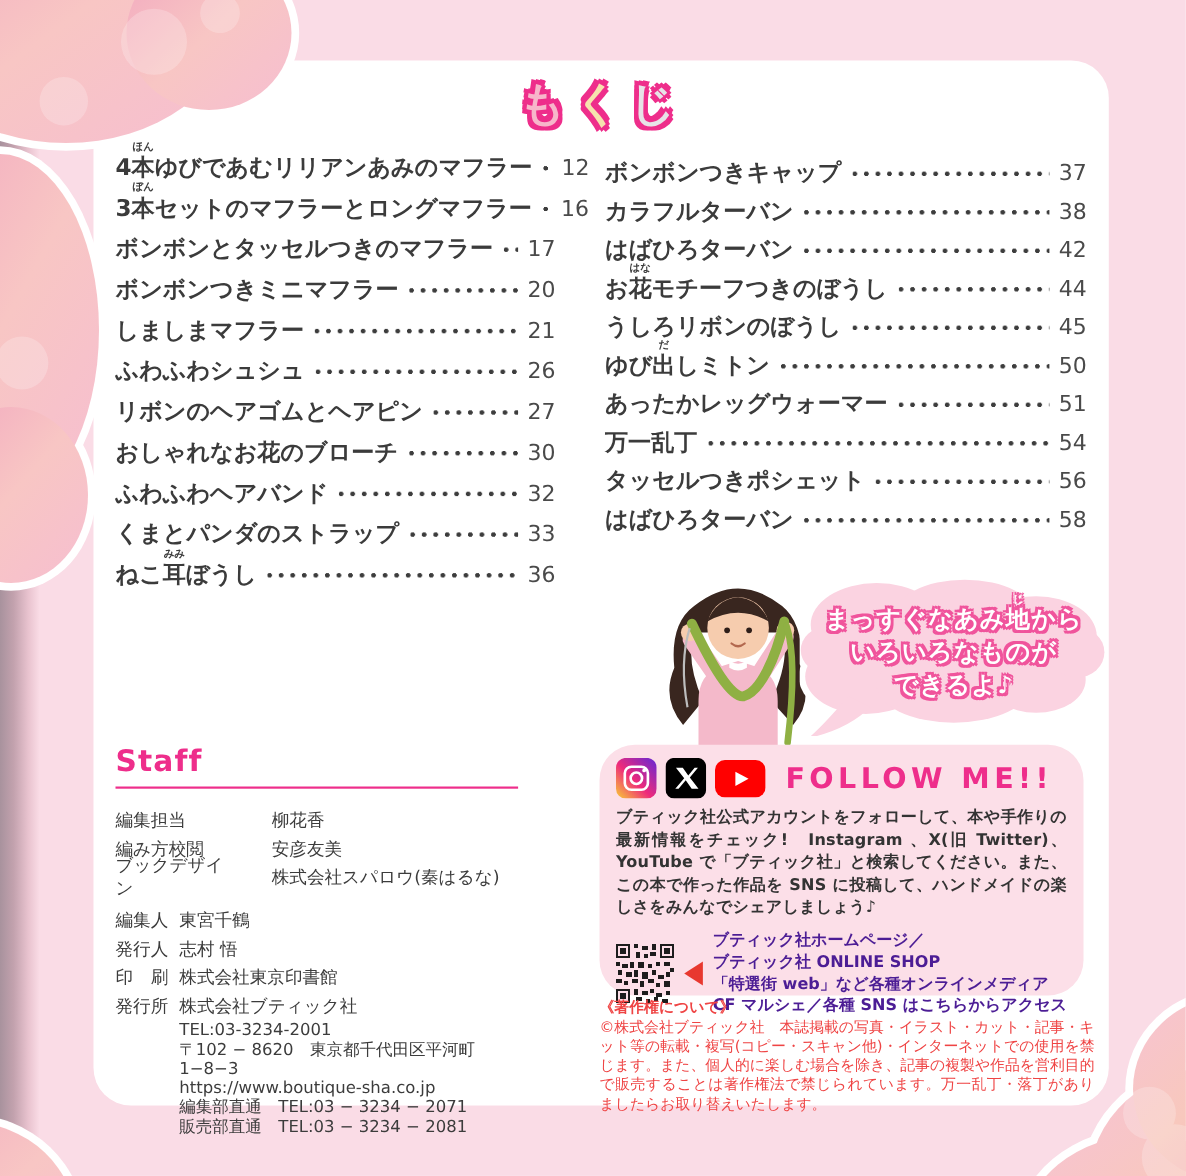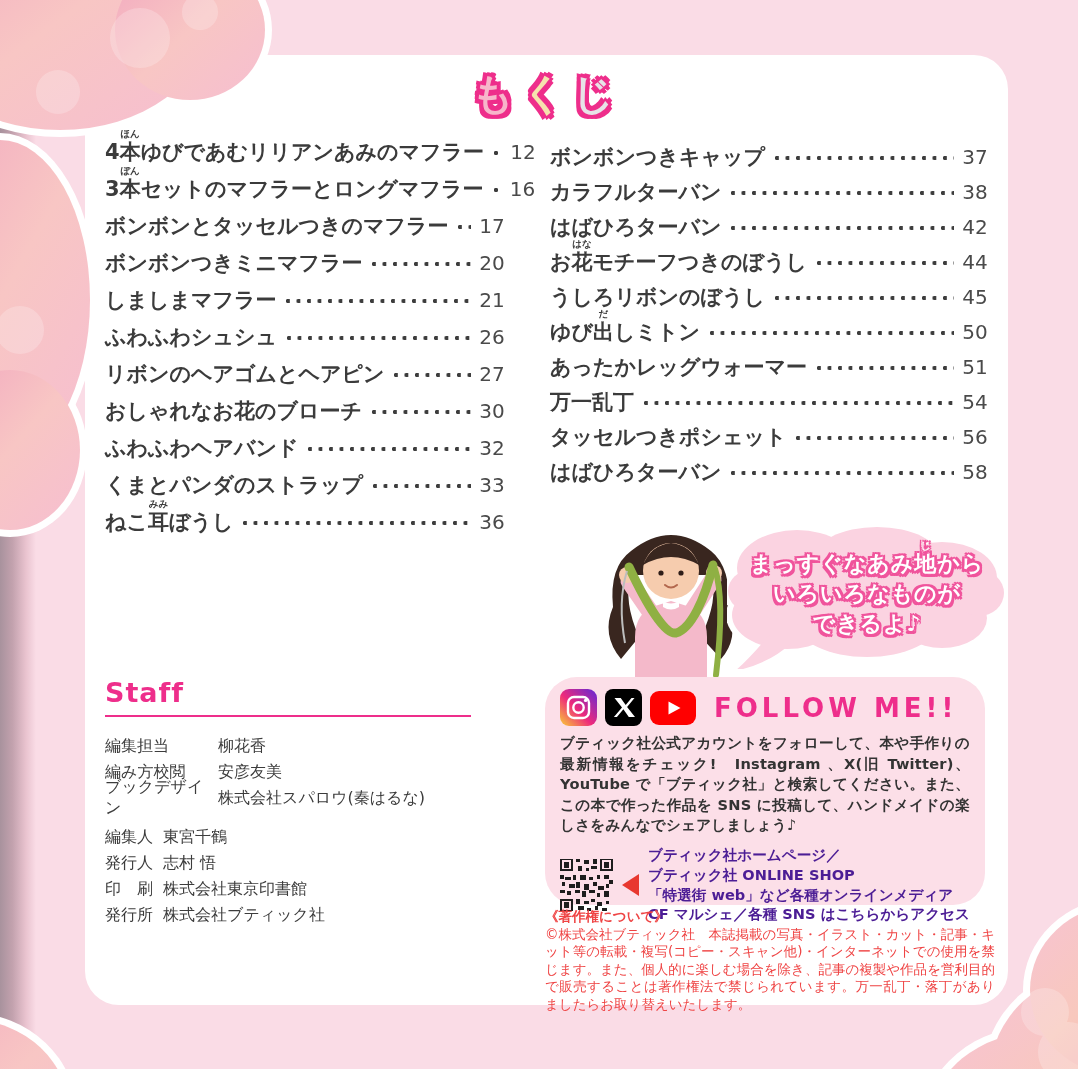--- a/index.html
+++ b/index.html
@@ -41,37 +41,37 @@
   .toc-row{display:flex;align-items:center;height:37px;}
   .toc-right .toc-row{height:35px;}
   .toc-label{
     font-weight:700;font-size:21px;color:#3b3b3b;white-space:nowrap;letter-spacing:0px;
   }
   .toc-dots{
     flex:1;height:4px;margin:2px 8px 0 10px;min-width:8px;
     background-image:radial-gradient(circle at 2px 2px,#3d3d3d 2px,transparent 2.3px);
     background-size:10.5px 4px;background-repeat:repeat-x;
   }
-  .toc-page{font-size:20px;color:#4a4a4a;font-weight:400;min-width:26px;text-align:center;}
+  .toc-page{font-size:20px;color:#4a4a4a;font-weight:400;min-width:26px;text-align:right;}
 
   
   .rb{position:relative;display:inline-block;}
   .rb .rt{
     position:absolute;top:-9px;left:50%;transform:translateX(-50%);
     font-size:9.5px;font-weight:700;line-height:1;white-space:nowrap;
   }
 
   
   .staff{position:absolute;left:20px;top:624px;width:366px;color:#3c3c3c;}
   .staff-heading{
     color:#ee2e8b;font-size:27px;font-weight:800;letter-spacing:1px;line-height:1;
     border-bottom:2.5px solid #ee2e8b;padding-bottom:9px;
   }
   .credits{margin-top:16px;}
-  .credit-row{display:flex;height:26px;align-items:center;font-size:16px;}
+  .credit-row{display:flex;height:26px;align-items:center;font-size:16px;gap:29px;}
   .credit-role{width:113px;flex:none;}
   .publishing{margin-top:13px;}
   .pub-row{display:flex;height:26px;align-items:center;font-size:16px;}
   .pub-role{width:58px;flex:none;}
   .pub-details{margin-left:58px;font-size:15px;line-height:17.6px;}
 
   
   .follow-box{
     position:absolute;left:460px;top:622px;width:440px;height:228px;
     background:#fcdfe8;border-radius:32px;box-sizing:border-box;padding:12px 15px 0 15px;
@@ -303,20 +303,27 @@
           <span>志村 悟</span>
         </div>
         <div class="pub-row">
           <span class="pub-role">印　刷</span>
           <span>株式会社東京印書館</span>
         </div>
         <div class="pub-row">
           <span class="pub-role">発行所</span>
           <span>株式会社ブティック社</span>
         </div>
+      </div>
+    <div class="pub-details" id="pub-details">
+        <div>TEL:03-3234-2001</div>
+        <div>〒102 − 8620　東京都千代田区平河町1−8−3</div>
+        <div>https://www.boutique-sha.co.jp</div>
+        <div>編集部直通　TEL:03 − 3234 − 2071</div>
+        <div>販売部直通　TEL:03 − 3234 − 2081</div>
       </div>
   </div>
 
   <div class="follow-box">
     <div class="follow-header">
       <svg class="sns-icon" width="37" height="37" viewBox="0 0 37 37">
         <defs>
           <linearGradient id="ig" x1="0" y1="1" x2="1" y2="0">
             <stop offset="0" stop-color="#f9ce34"></stop>
               <stop offset="0.45" stop-color="#ee2a7b"></stop>

